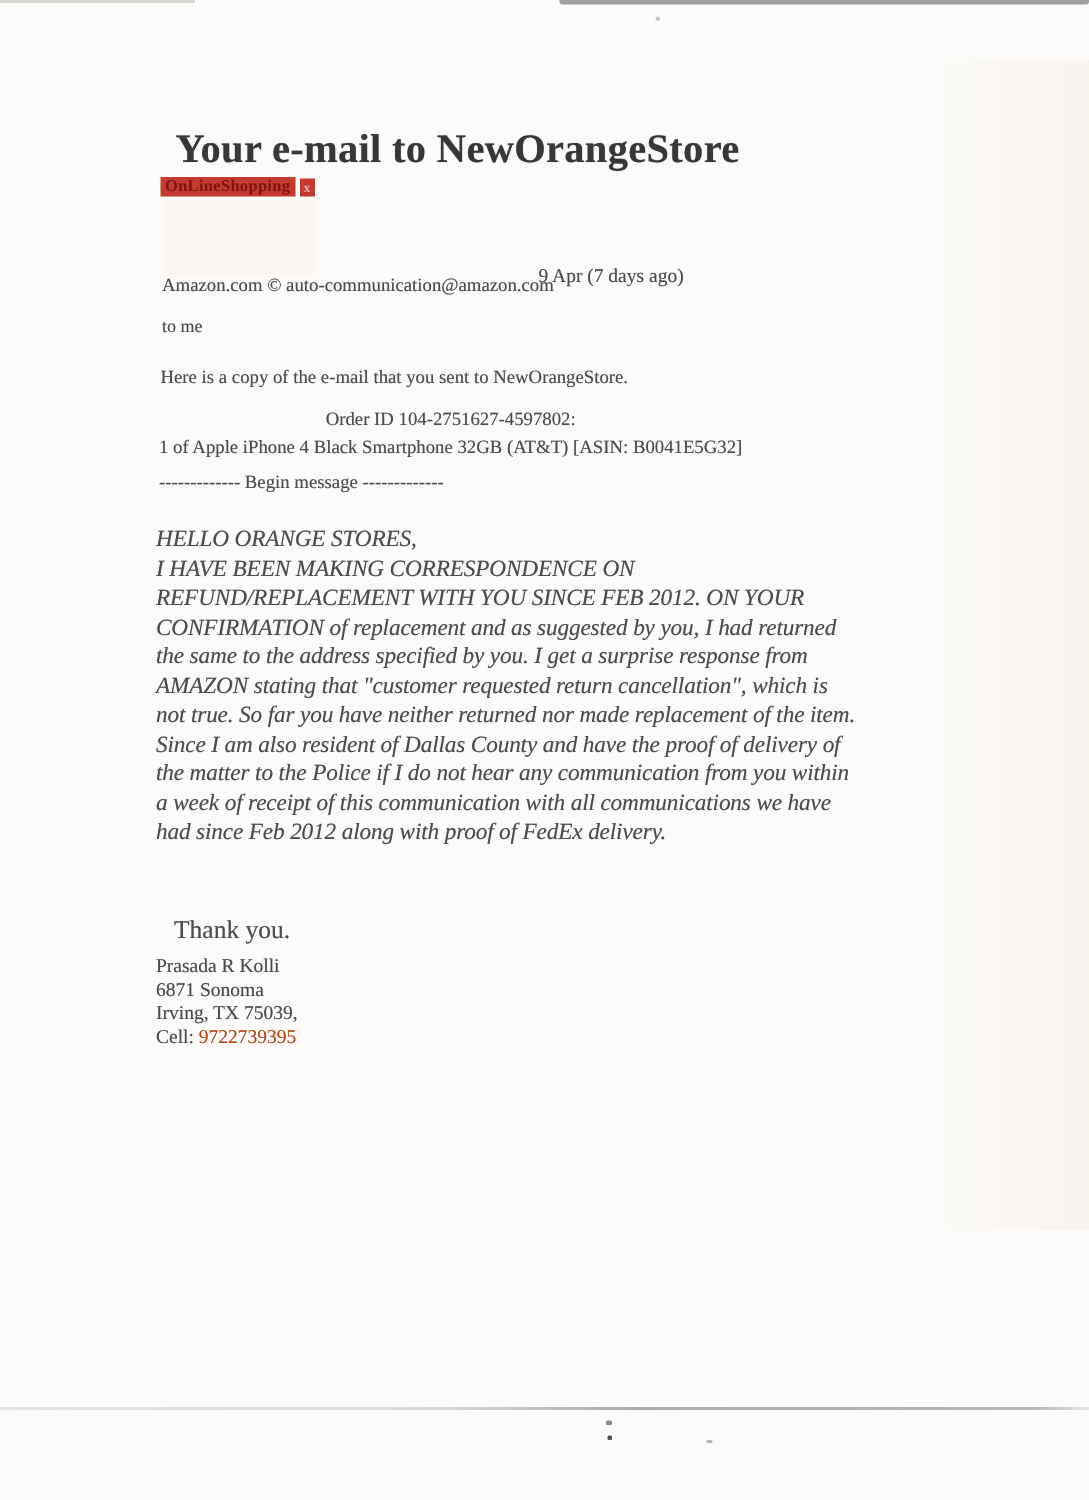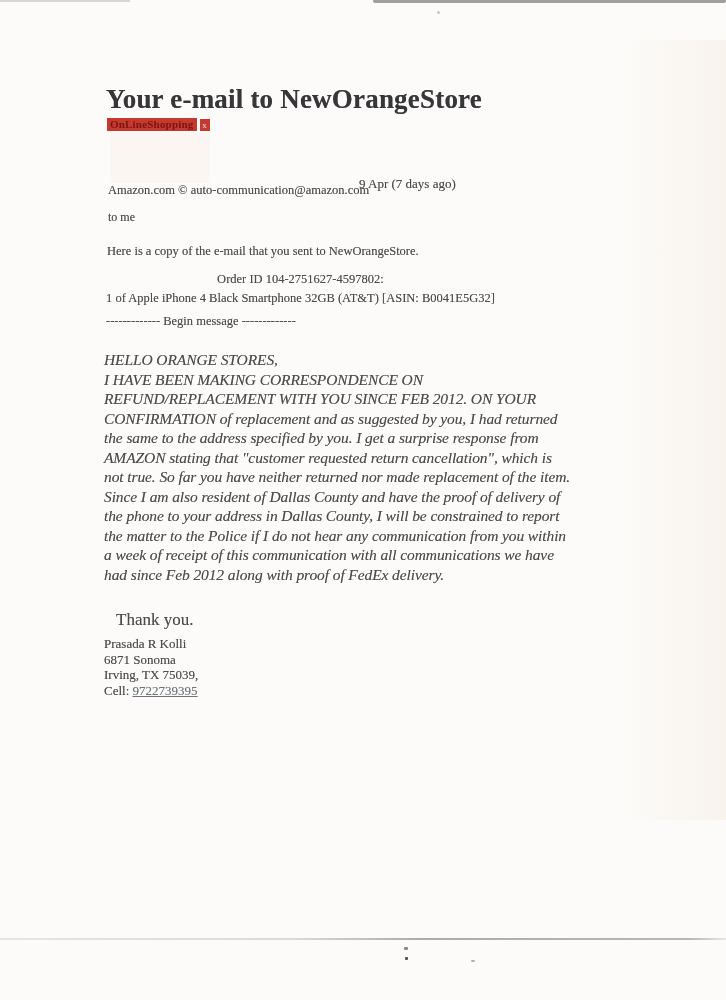--- a/index.html
+++ b/index.html
@@ -16,21 +16,21 @@
   .scan-bottom-line{position:absolute;left:0;top:938px;width:726px;height:2px;
     background:linear-gradient(to right,rgba(150,148,144,.22),rgba(150,148,144,.32) 40%,rgba(108,106,102,.55) 58%,rgba(118,116,112,.5) 95%,rgba(150,148,144,.2));}
   .scan-speck-b{position:absolute;left:404px;top:947px;width:4px;height:3px;background:#6f6d6a;opacity:.8;border-radius:1px;}
   .scan-speck-c{position:absolute;left:405px;top:957px;width:3px;height:3px;background:#55524f;border-radius:1px;}
   .scan-speck-d{position:absolute;left:471px;top:960px;width:4px;height:2px;background:#949290;opacity:.7;border-radius:1px;}
   .scan-right-tint{position:absolute;right:0;top:40px;width:110px;height:780px;
     background:linear-gradient(to left,rgba(246,237,228,.55),rgba(246,237,228,0));pointer-events:none;}
   
   .txt{color:#4c4c4e;text-shadow:0 0 .5px rgba(76,76,78,.5);}
   .title{
-    position:absolute;left:106px;top:84px;margin:0;
+    position:absolute;left:117px;top:84px;margin:0;
     font-size:27px;font-weight:bold;color:#37373a;letter-spacing:.2px;
     text-shadow:0 0 .6px rgba(55,55,58,.6);white-space:nowrap;
   }
   .label-row{position:absolute;left:107px;top:118px;display:flex;align-items:center;gap:3px;}
   .label-chip{
     display:inline-block;background:#c43a30;color:#7c140f;
     font-size:11px;font-weight:bold;line-height:13px;padding:0 3px;
     letter-spacing:.2px;text-shadow:none;text-align:right;
   }
   .label-close{
@@ -42,21 +42,21 @@
   .sender-line{position:absolute;left:108px;top:183px;font-size:12.5px;white-space:nowrap;}
   .date-text{position:absolute;left:359px;top:176px;font-size:13px;white-space:nowrap;}
   .to-me{position:absolute;left:108px;top:210px;font-size:12px;}
   .intro{position:absolute;left:107px;top:244px;font-size:12.5px;white-space:nowrap;}
   .order-block{position:absolute;left:106px;top:270px;font-size:12.5px;line-height:18.5px;white-space:nowrap;text-align:center;}
   .begin-marker{position:absolute;left:106px;top:314px;font-size:12.5px;white-space:nowrap;}
   .body-block{position:absolute;left:104px;top:350px;font-size:15.5px;line-height:19.5px;letter-spacing:-0.1px;font-style:italic;}
   .body-block div{white-space:nowrap;}
   .thanks{position:absolute;left:116px;top:610px;font-size:17px;}
   .sig-block{position:absolute;left:104px;top:636px;font-size:13px;line-height:15.5px;}
-  .cell-link{color:#737373;text-decoration:underline;text-shadow:0 0 .4px rgba(77,127,174,.5);cursor:pointer;}
+  .cell-link{color:#c2410c;text-shadow:0 0 .4px rgba(77,127,174,.5);cursor:pointer;}
 </style>
 </head>
 <body>
 
 <div class="page">
 
   <div class="scan-top-left"></div>
   <div class="scan-top-right"></div>
   <div class="scan-speck-a"></div>
   <div class="scan-right-tint"></div>
@@ -87,21 +87,20 @@
 
   <div class="body-block txt">
     <div>HELLO ORANGE STORES,</div>
     <div>I HAVE BEEN MAKING CORRESPONDENCE ON</div>
     <div>REFUND/REPLACEMENT WITH YOU SINCE FEB 2012. ON YOUR</div>
     <div>CONFIRMATION of replacement and as suggested by you, I had returned</div>
     <div>the same to the address specified by you. I get a surprise response from</div>
     <div>AMAZON stating that "customer requested return cancellation", which is</div>
     <div>not true.  So far you have neither returned nor made replacement of the item.</div>
     <div>Since I am also resident of Dallas County and have the proof of delivery of</div>
-    <div>the phone to your address in Dallas County, I will be constrained to report</div>
     <div>the matter to the Police if I do not hear any communication from you within</div>
     <div>a week of receipt of this communication with all communications we have</div>
     <div>had since Feb 2012 along with proof of FedEx delivery.</div>
   </div>
 
   <div class="thanks txt">Thank you.</div>
 
   <div class="sig-block txt">
     <div>Prasada R Kolli</div>
     <div>6871 Sonoma</div>

